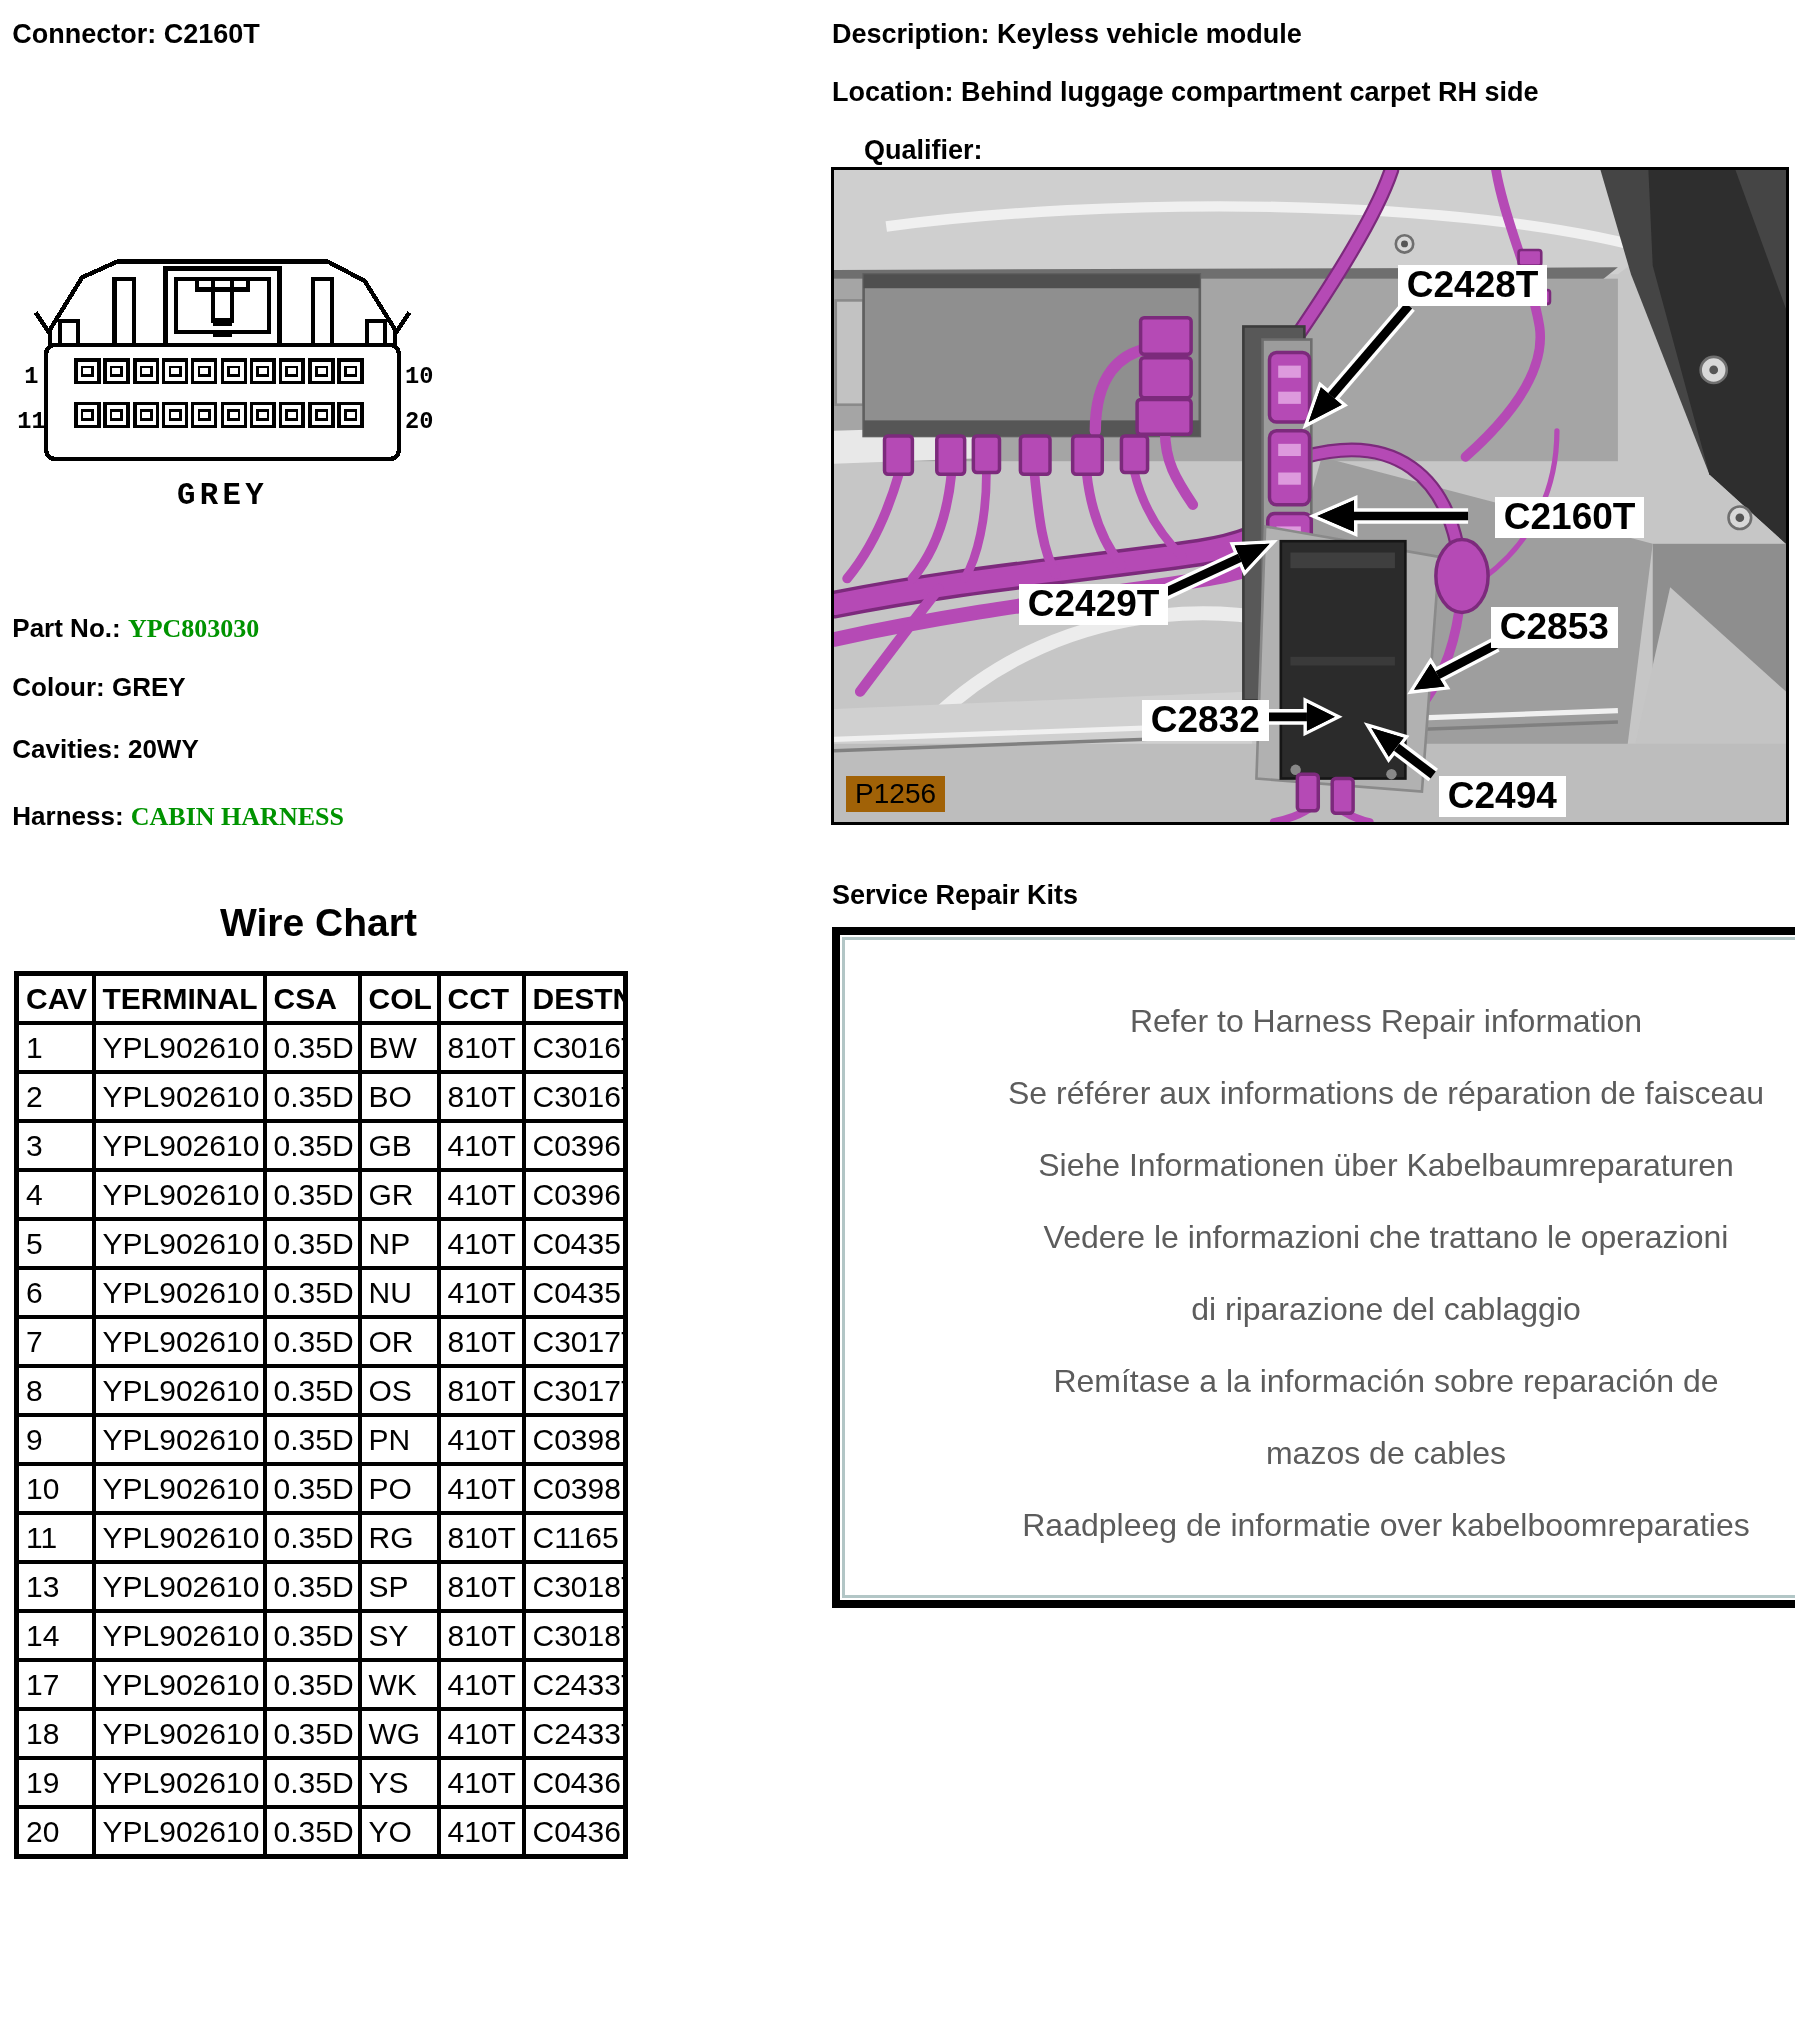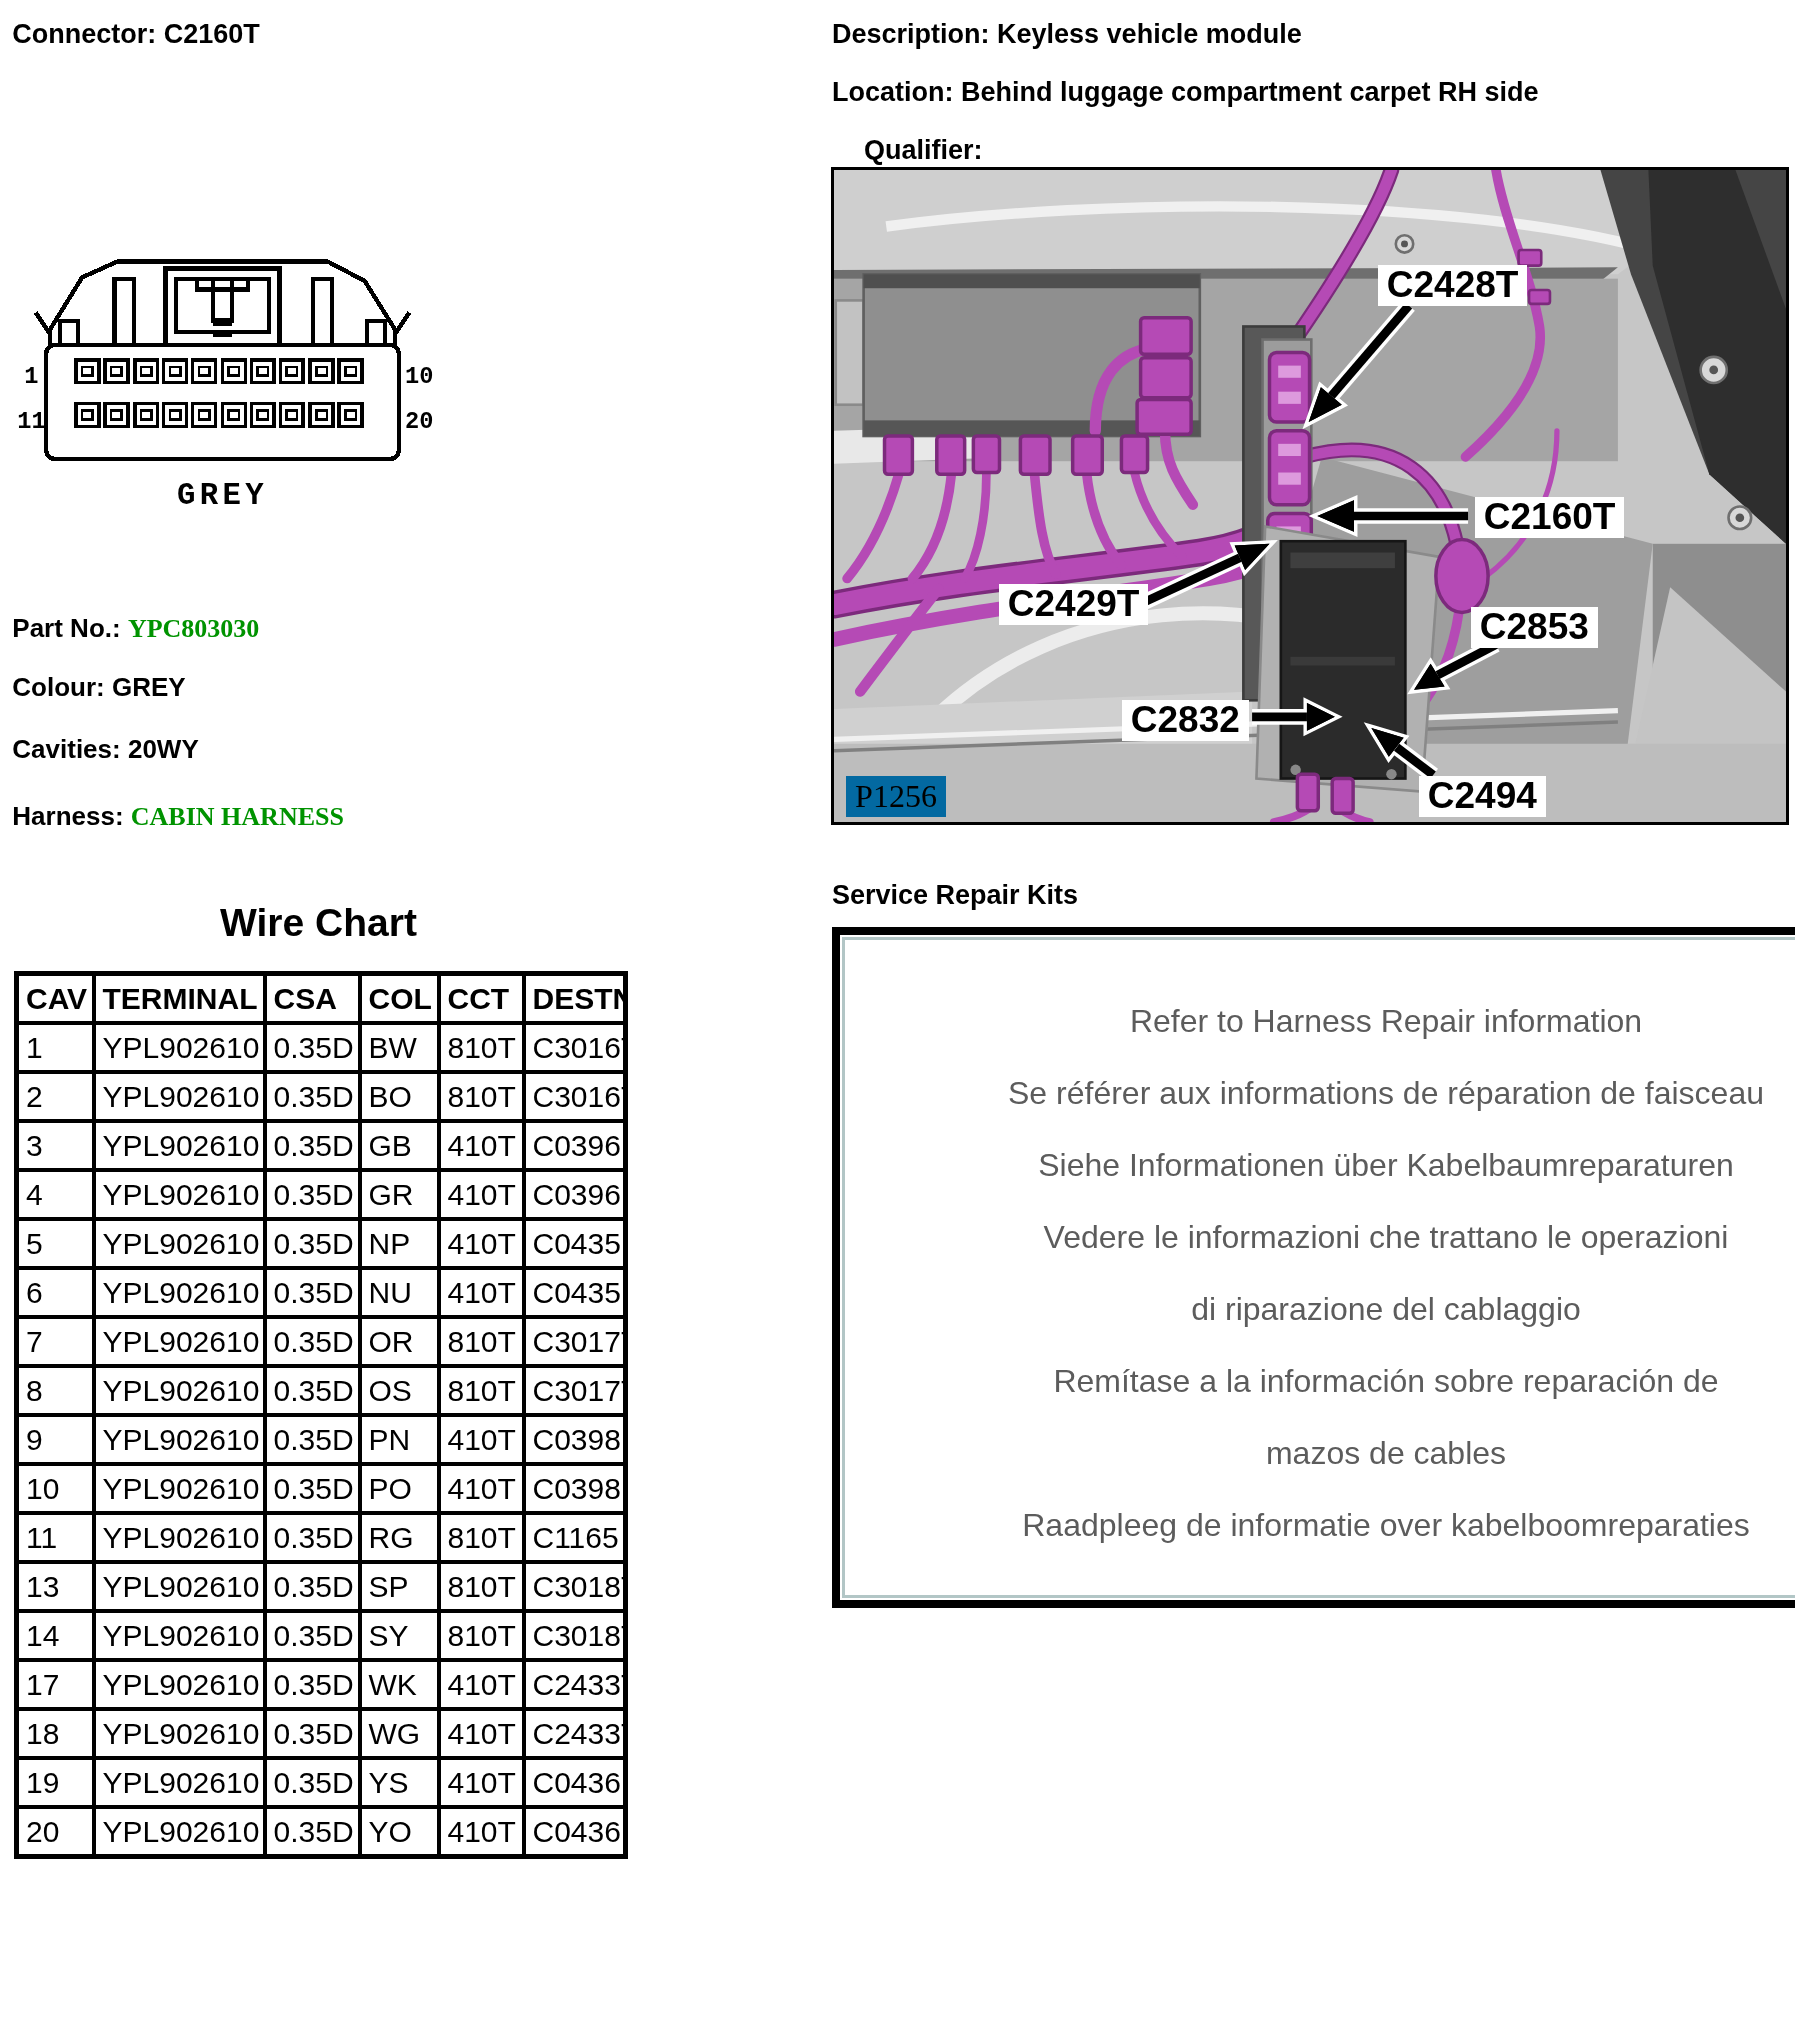--- a/index.html
+++ b/index.html
@@ -23,22 +23,22 @@
   #wire-table th{font-weight:bold;}
   #wire-table{border:5.3px solid #000;}
   
   #desc{left:832px;top:19.3px;}
   #loc{left:832px;top:77px;}
   #qual{left:832px;top:135px;margin-left:32px;}
   
   #photo{left:831px;top:167px;width:958px;height:658px;border:3.5px solid #000;box-sizing:border-box;background:#c6c6c6;}
   #photo svg{position:absolute;left:0;top:0;width:100%;height:100%;}
   .callout{position:absolute;background:#ffffff;font-weight:bold;font-size:37px;line-height:1.05;
-           padding:0.9px 8.8px;white-space:nowrap;}
-  #p1256{position:absolute;background:#0369a1;font-weight:normal;font-size:32px;padding:1.8px 8.8px;font-family:Liberation Serif, serif;}
+           padding:0.9px 8.8px;white-space:nowrap;margin-left:20px;}
+  #p1256{position:absolute;background:#a16207;font-weight:normal;font-size:28px;padding:1.8px 8.8px;}
   .co0{left:544px;top:95px;} .co1{left:641px;top:327px;} .co2{left:165px;top:414px;}
   .co3{left:637px;top:437px;} .co4{left:288px;top:530px;} .co5{left:585px;top:606px;}
   #p1256{left:12.3px;top:606px;}
   
   #srk-title{left:832px;top:880px;}
   #srk-box{left:832px;top:927px;width:1108px;height:681px;box-sizing:border-box;
            border:8px solid #000;background:#fff;}
   #srk-inner{position:absolute;inset:1.8px;border:3.5px solid var(--srk-border,#b2c6c6);background:#fff;
              box-sizing:border-box;padding-top:46px;}
   .srk-line{height:72px;display:flex;align-items:center;justify-content:center;

